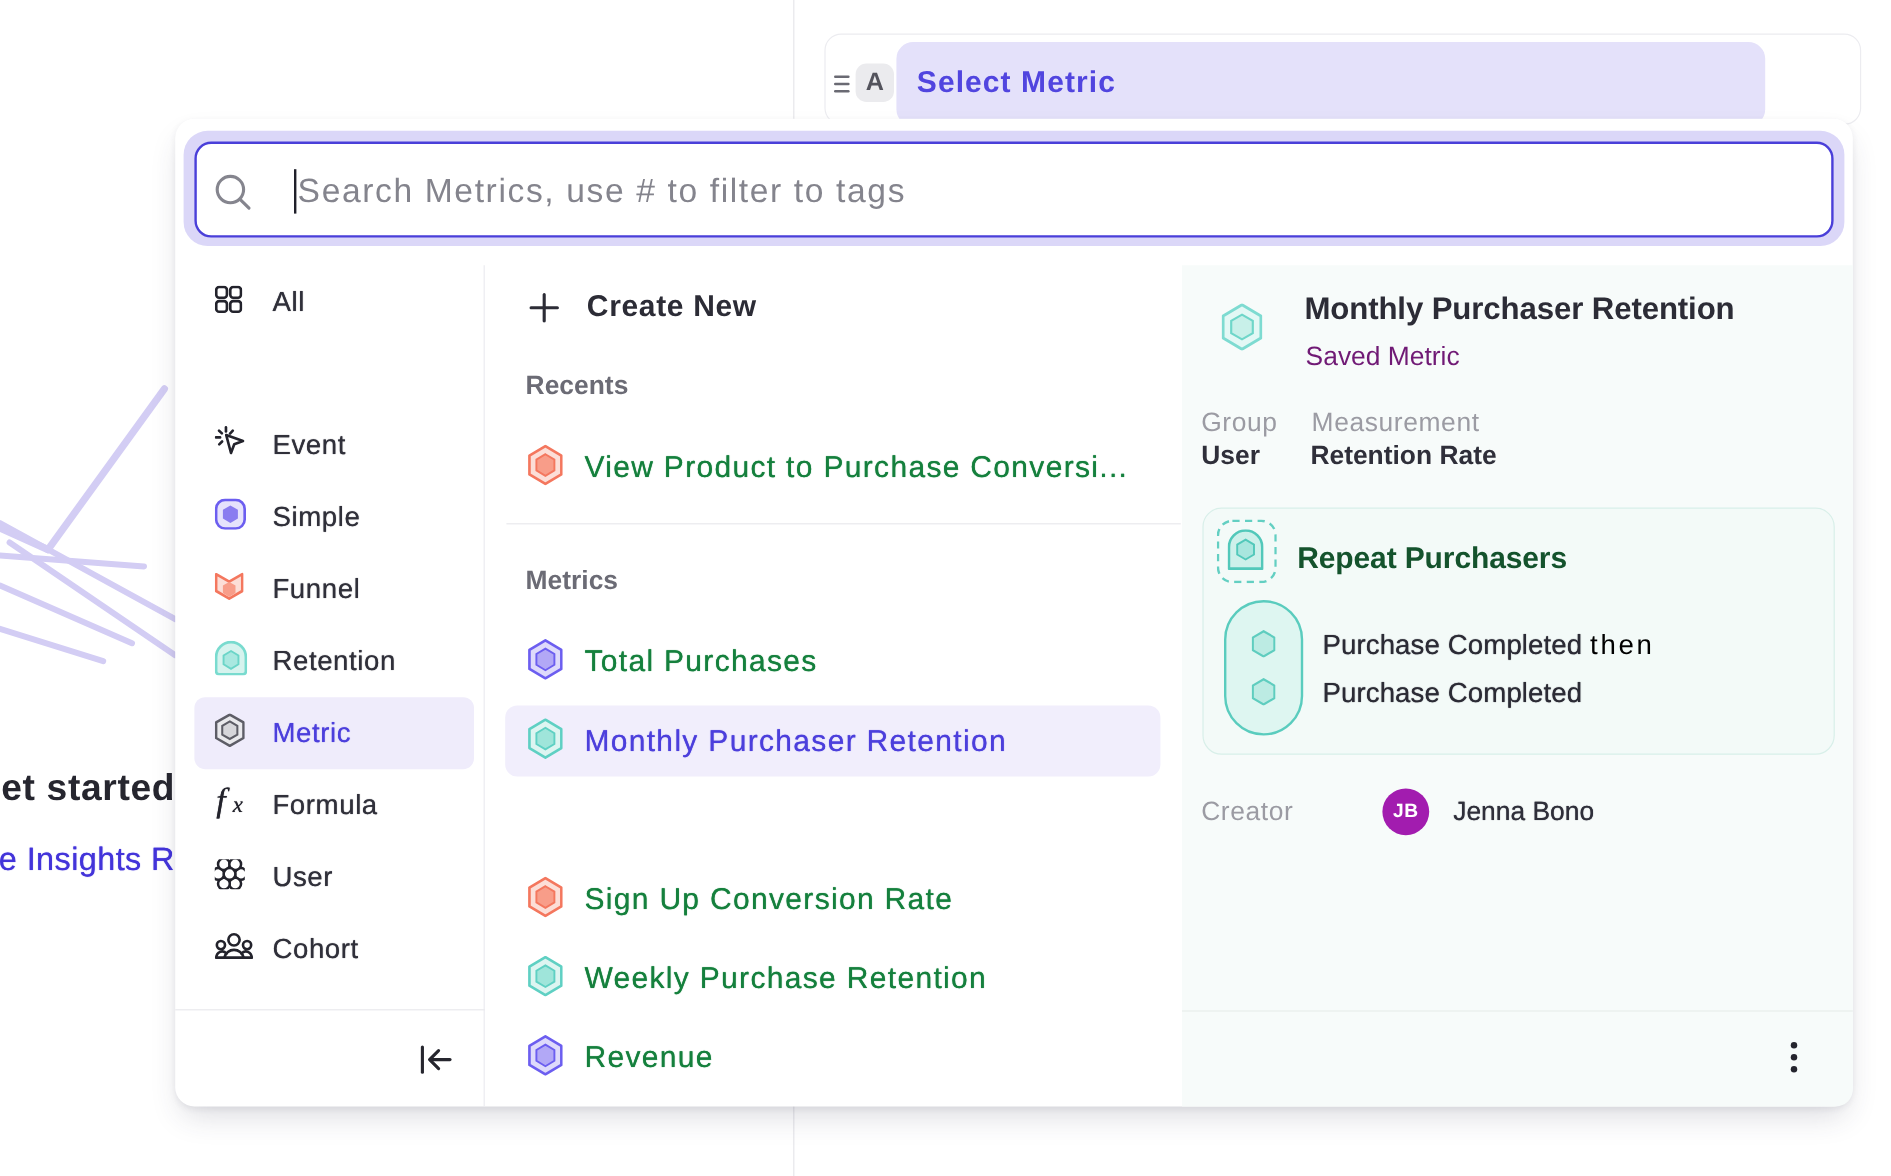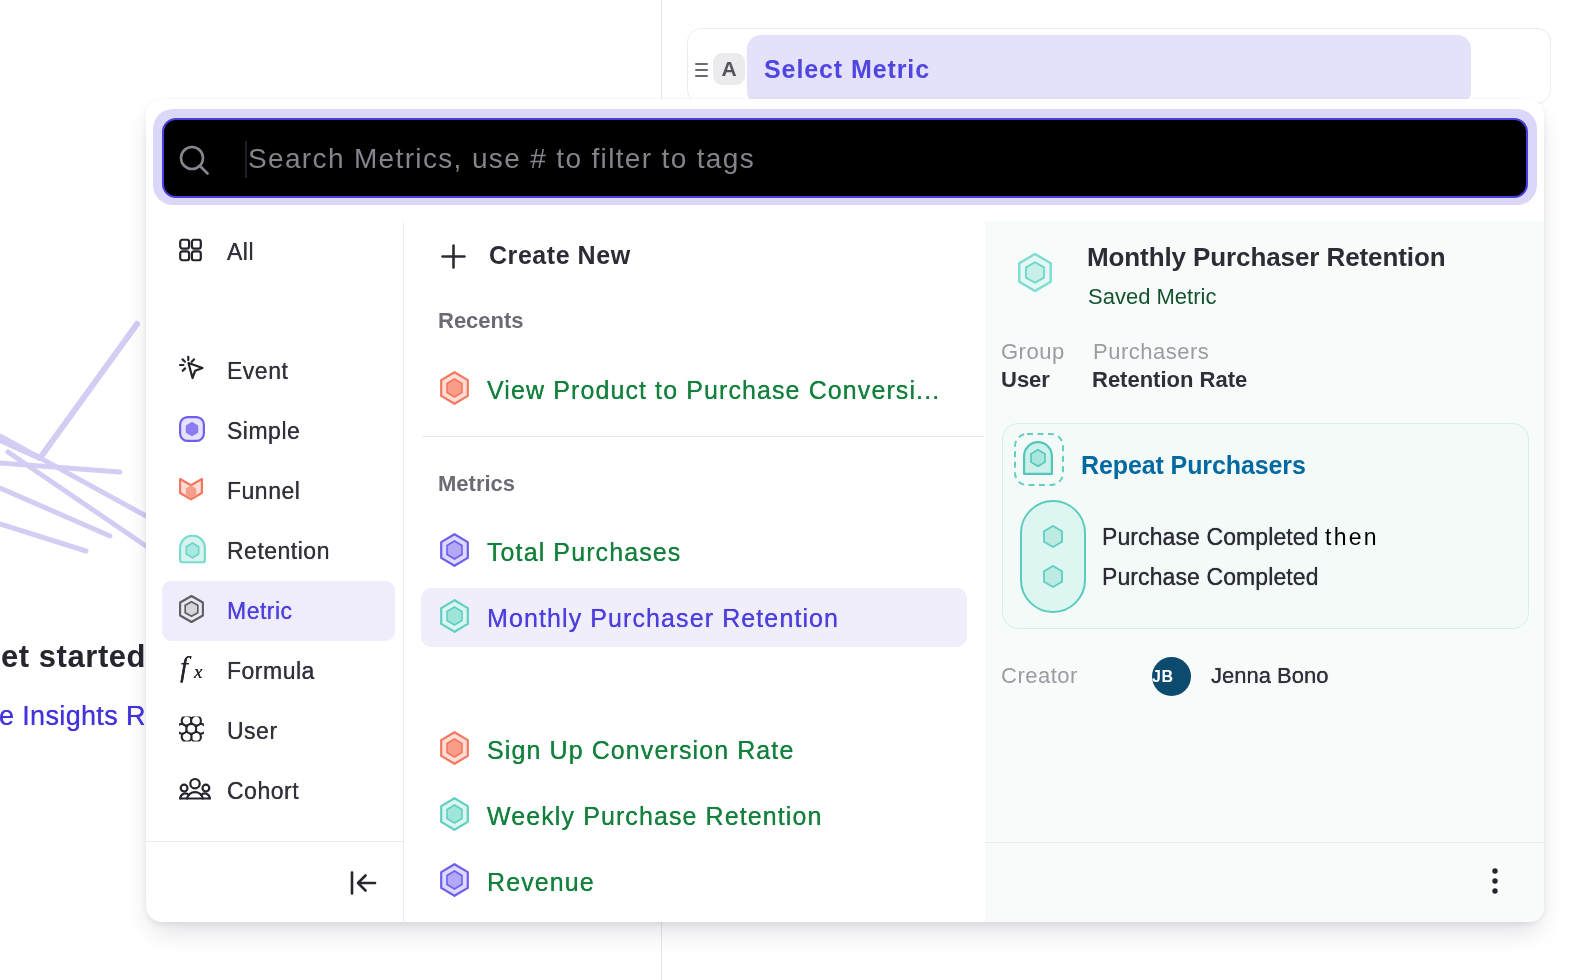--- a/index.html
+++ b/index.html
@@ -19,21 +19,21 @@
   .hbar { position:absolute; left:7px; width:12.5px; height:2px; background:#6a6a73; border-radius:1px;}
   #abadge { left:25px; top:24px; width:32px; height:32px; background:#ebebee; border-radius:9px;
     color:#53535c; font-size:21px; font-weight:700; text-align:center; line-height:32px;}
   #pill { left:59px; top:6px; width:724px; height:70px; background:#e4e1fa; border-radius:14px; }
   #pill span { position:absolute; left:17px; top:20px; font-size:25px; font-weight:700; letter-spacing:0.9px; color:#5145df;}
 
   
   #modal { left:146px; top:99px; width:1398px; height:823px; background:#fff; border-radius:16px;
     box-shadow:0 2px 5px rgba(50,50,80,0.08), 0 13px 26px -6px rgba(50,50,80,0.18); }
   #halo { left:7px; top:10px; width:1384px; height:96px; background:#dbd7f8; border-radius:20px; }
-  #sinput { left:9px; top:9px; width:1366px; height:80px; background:#000000; border:2px solid #4a3fd9;
+  #sinput { left:9px; top:9px; width:1366px; height:80px; background:#ffffff; border:2px solid #4a3fd9;
     border-radius:14px; }
   #caret { left:81px; top:21px; width:2px; height:37px; background:#20202a; }
   #placeholder { left:84px; top:23px; font-size:28px; letter-spacing:1.35px; color:#84848d; }
 
   
   #sidebar { left:0; top:122px; width:258px; height:701px; border-right:1px solid #ececf0;}
   .srow { position:absolute; left:16px; width:233px; height:60px; }
   .srow .ic { position:absolute; left:17px; top:50%; transform:translateY(-50%); display:block; }
   .srow .tx { position:absolute; left:65px; top:50%; transform:translateY(-50%);
     font-size:23px; letter-spacing:0.5px; color:#30303a; text-shadow:0 0 0.7px currentColor; }
@@ -47,34 +47,34 @@
   .mrow .tx { position:absolute; left:66px; top:50%; transform:translateY(-50%);
     font-size:25px; letter-spacing:1.1px; color:#15803d; text-shadow:0 0 0.7px currentColor; white-space:nowrap; }
   #mrow-sel { background:#f1eefc; border-radius:10px; }
   #mrow-sel .tx { color:#4c3fdc; }
   .mlabel { position:absolute; left:34px; font-size:22px; font-weight:700; color:#6b6b75; }
   #mdivider { left:18px; top:215px; width:562px; height:1px; background:#e9e9ed; }
 
   #rightp { left:839px; top:122px; width:559px; height:701px; background:#f7fbfa;
     border-radius:0 0 14px 0; }
   #rp-title { left:102px; top:21px; font-size:26px; font-weight:700; color:#2c2c36; letter-spacing:-0.1px;}
-  #rp-sub { left:103px; top:63px; font-size:22px; color:#14532d; }
+  #rp-sub { left:103px; top:63px; font-size:22px; color:#701a75; }
   .rlabel { position:absolute; font-size:22px; letter-spacing:0.5px; color:#9b9ba3; }
   .rvalue { position:absolute; font-size:22px; color:#2f2f3a; }
   #rcard { left:17px; top:202px; width:527px; height:206px; background:#f3faf8;
     border:1.5px solid #d8efe9; border-radius:16px; }
   #dashbox { left:13px; top:11px; width:50px; height:53px; }
-  #rc-title { left:78px; top:27px; font-size:25px; font-weight:700; color:#0369a1; letter-spacing:-0.1px;}
+  #rc-title { left:78px; top:27px; font-size:25px; font-weight:700; color:#14532d; letter-spacing:-0.1px;}
   #tealpill { left:17px; top:76px; width:66px; height:113px; background:#def6f1;
     border:2px solid #5accbe; border-radius:33px; }
   .rc-line { position:absolute; left:99px; font-size:23px; letter-spacing:0.1px; font-weight:400; color:#2b2b35; text-shadow:0 0 0.8px currentColor; white-space:nowrap;}
   .rc-line .then { text-shadow:none; }
   .rc-line .then { font-weight:400; color:#000000; letter-spacing:2.2px; }
-  #jb { left:1006px; top:558px; width:39px; height:39px; border-radius:50%; background:#0c4a6e;
-    color:#fff; font-weight:700; font-size:16px; line-height:39px; letter-spacing:0.5px;}
+  #jb { left:1006px; top:558px; width:39px; height:39px; border-radius:50%; background:#a21caf;
+    color:#fff; font-weight:700; font-size:16px; text-align:center; line-height:39px; letter-spacing:0.5px;}
   #rdivider { left:839px; top:743px; width:559px; height:1px; background:#e8edec; }
 </style>
 </head>
 <body>
 <div id="stage">
   <div id="vline" class="abs"></div>
 
   <svg class="abs" style="left:0;top:300px" width="150" height="290" viewBox="0 0 150 290">
     <g stroke="#d3cdf4" fill="none" stroke-linecap="round">
       <path d="M137 24 L40 158" stroke-width="6"></path>
@@ -278,21 +278,21 @@
 
     <div id="rightp" class="abs">
       <svg class="abs" style="left:33px;top:32px" width="34" height="39" viewBox="0 0 34 39">
         <polygon points="17,1 32.75,10.25 32.75,28.75 17,38 1.25,28.75 1.25,10.25" fill="#e3f8f5" stroke="#7edbd1" stroke-width="2.4" stroke-linejoin="round"></polygon>
         <polygon points="17,9.2 26,14.35 26,24.65 17,29.8 8,24.65 8,14.35" fill="#c8f0e9" stroke="#6fd6c9" stroke-width="1.8"></polygon>
       </svg>
       <span id="rp-title" class="abs">Monthly Purchaser Retention</span>
       <span id="rp-sub" class="abs">Saved Metric</span>
       <span class="rlabel" style="left:16px;top:118px">Group</span>
       <span class="rvalue" style="left:16px;top:146px;font-weight:700">User</span>
-      <span class="rlabel" style="left:108px;top:118px">Purchasers</span>
+      <span class="rlabel" style="left:108px;top:118px">Measurement</span>
       <span class="rvalue" style="left:107px;top:146px;font-weight:700">Retention Rate</span>
       <div id="rcard" class="abs">
         <div id="dashbox" class="abs">
           <svg class="abs" style="left:-2px;top:-2px" width="50" height="53" viewBox="0 0 50 53">
             <rect x="1" y="1" width="48" height="51" rx="12" fill="none" stroke="#63cfc2" stroke-width="2" stroke-dasharray="6 4.5"></rect>
           </svg>
           <svg class="abs" style="left:7px;top:6px" width="30" height="34" viewBox="0 0 30 34">
             <path d="M1.1 32.9 L1.1 15 A13.9 13.9 0 0 1 28.9 15 L28.9 32.9 Z" fill="#cdf0ea" stroke="#52c8ba" stroke-width="2.2" stroke-linejoin="round"></path>
             <polygon points="15,8.75 22,12.875 22,21.125 15,25.25 8,21.125 8,12.875" fill="#a8e6de" stroke="#52c8ba" stroke-width="1.6"></polygon>
           </svg>

